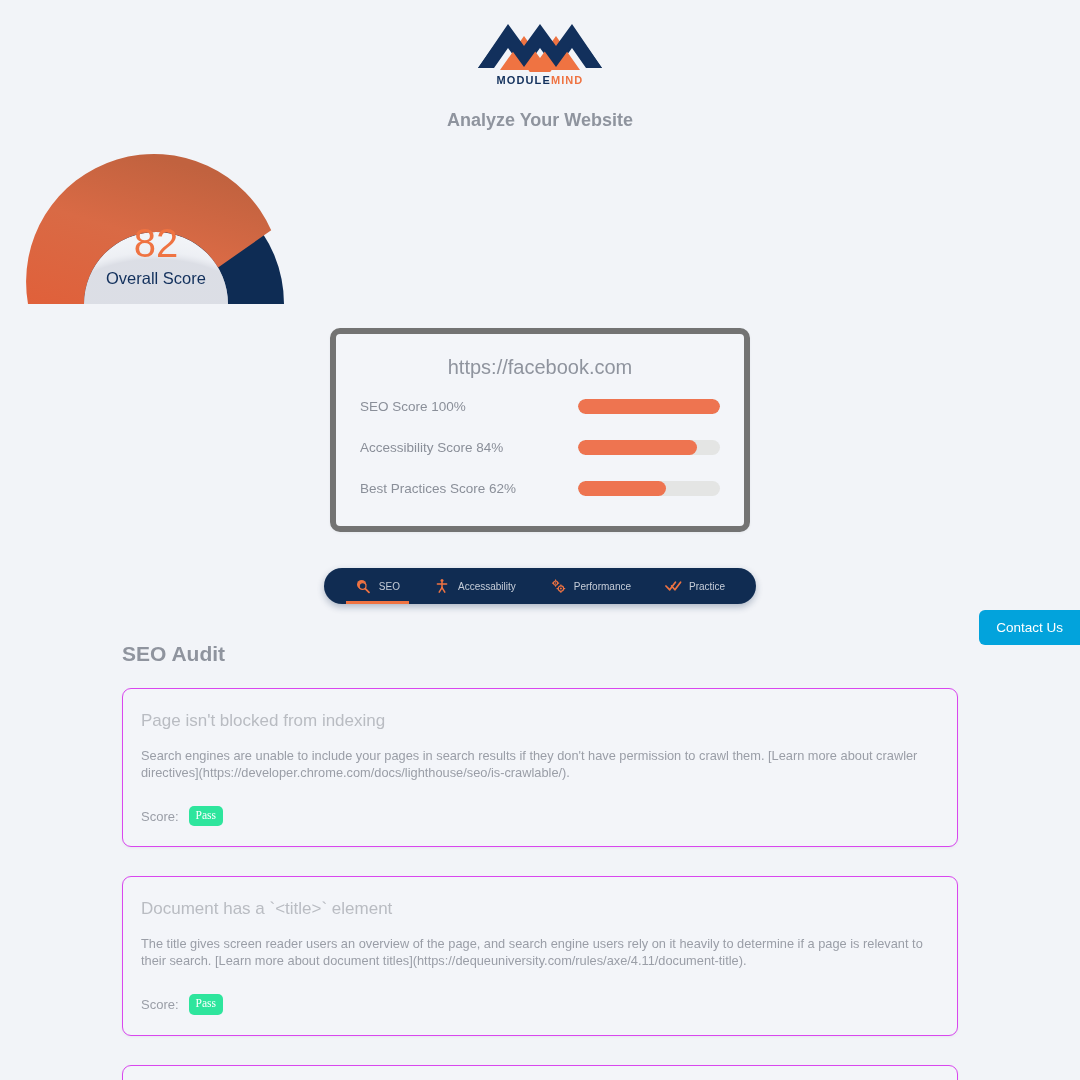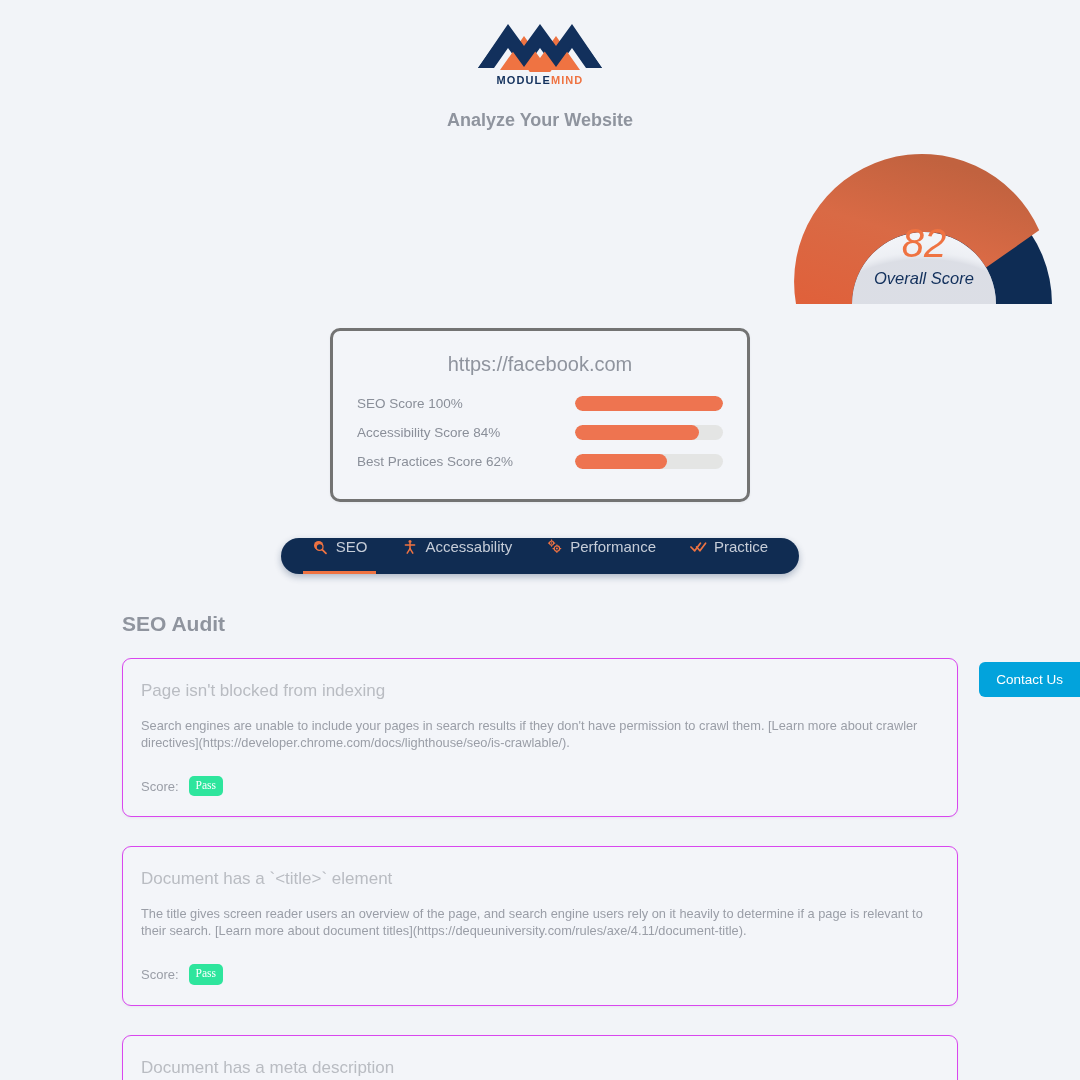--- a/index.html
+++ b/index.html
@@ -48,22 +48,21 @@
     margin-top: 24px;
     font-size: 18px;
     font-weight: bold;
     color: #8f949e;
   }
 
   
   .gauge-block {
     margin-top: 10px;
     display: flex;
-    justify-content: flex-end;
-    font-style: italic;
+    justify-content: flex-start;
   }
   .gauge {
     position: relative;
     width: 312px;
     height: 163px;
   }
   .gauge svg { display: block; }
   .gauge-center {
     position: absolute;
     left: 0;
@@ -82,32 +81,32 @@
     margin-top: 6px;
     font-size: 16.5px;
     color: #12305c;
   }
 
   
   .score-card {
     width: 420px;
     margin: 24px auto 0;
     background: #f3f5f9;
-    border: 3px solid #737373;
+    border: 6px solid #737373;
     border-radius: 10px;
     box-shadow: 0 1px 3px rgba(20,30,60,.05);
     padding: 22px 24px 26px;
   }
   .score-url {
     text-align: center;
     font-size: 20px;
     color: #8f949e;
     margin-bottom: 16px;
   }
-  .score-rows { display: flex; flex-direction: column; gap: 6px; }
+  .score-rows { display: flex; flex-direction: column; gap: 18px; }
   .score-row {
     display: flex;
     align-items: center;
     height: 23px;
   }
   .score-row .lbl {
     width: 218px;
     font-size: 13.5px;
     color: #8a8f99;
     white-space: nowrap;
@@ -135,26 +134,26 @@
     display: flex;
     align-items: stretch;
     background: #102c52;
     border-radius: 22px;
     height: 36px;
     padding: 0 14px;
     box-shadow: 0 3px 7px rgba(16,44,82,.30);
   }
   .tab {
     display: flex;
-    align-items: flex-start;
+    align-items: center;
     gap: 7px;
     padding: 0 17px;
     position: relative;
     color: #c6cdd8;
-    font-size: 15px;
+    font-size: 10px;
     cursor: pointer;
     white-space: nowrap;
   }
   .tab .tab-icon {
     display: flex;
     align-items: center;
     justify-content: center;
     width: 17px;
     height: 17px;
     color: #ef7342;
@@ -218,21 +217,21 @@
     line-height: 1;
     padding: 4px 7px 5px;
     border-radius: 5px;
     font-family: Liberation Serif, serif;
   }
 
   
   .contact-btn {
     position: absolute;
     right: 0px;
-    top: 662px;
+    top: 610px;
     background: #02a3dc;
     color: #ffffff;
     font-size: 13.5px;
     padding: 10px 17px;
     border: none;
     border-radius: 6px 0 0 6px;
     cursor: pointer;
     font-family: "Liberation Sans", sans-serif;
   }
 </style>

